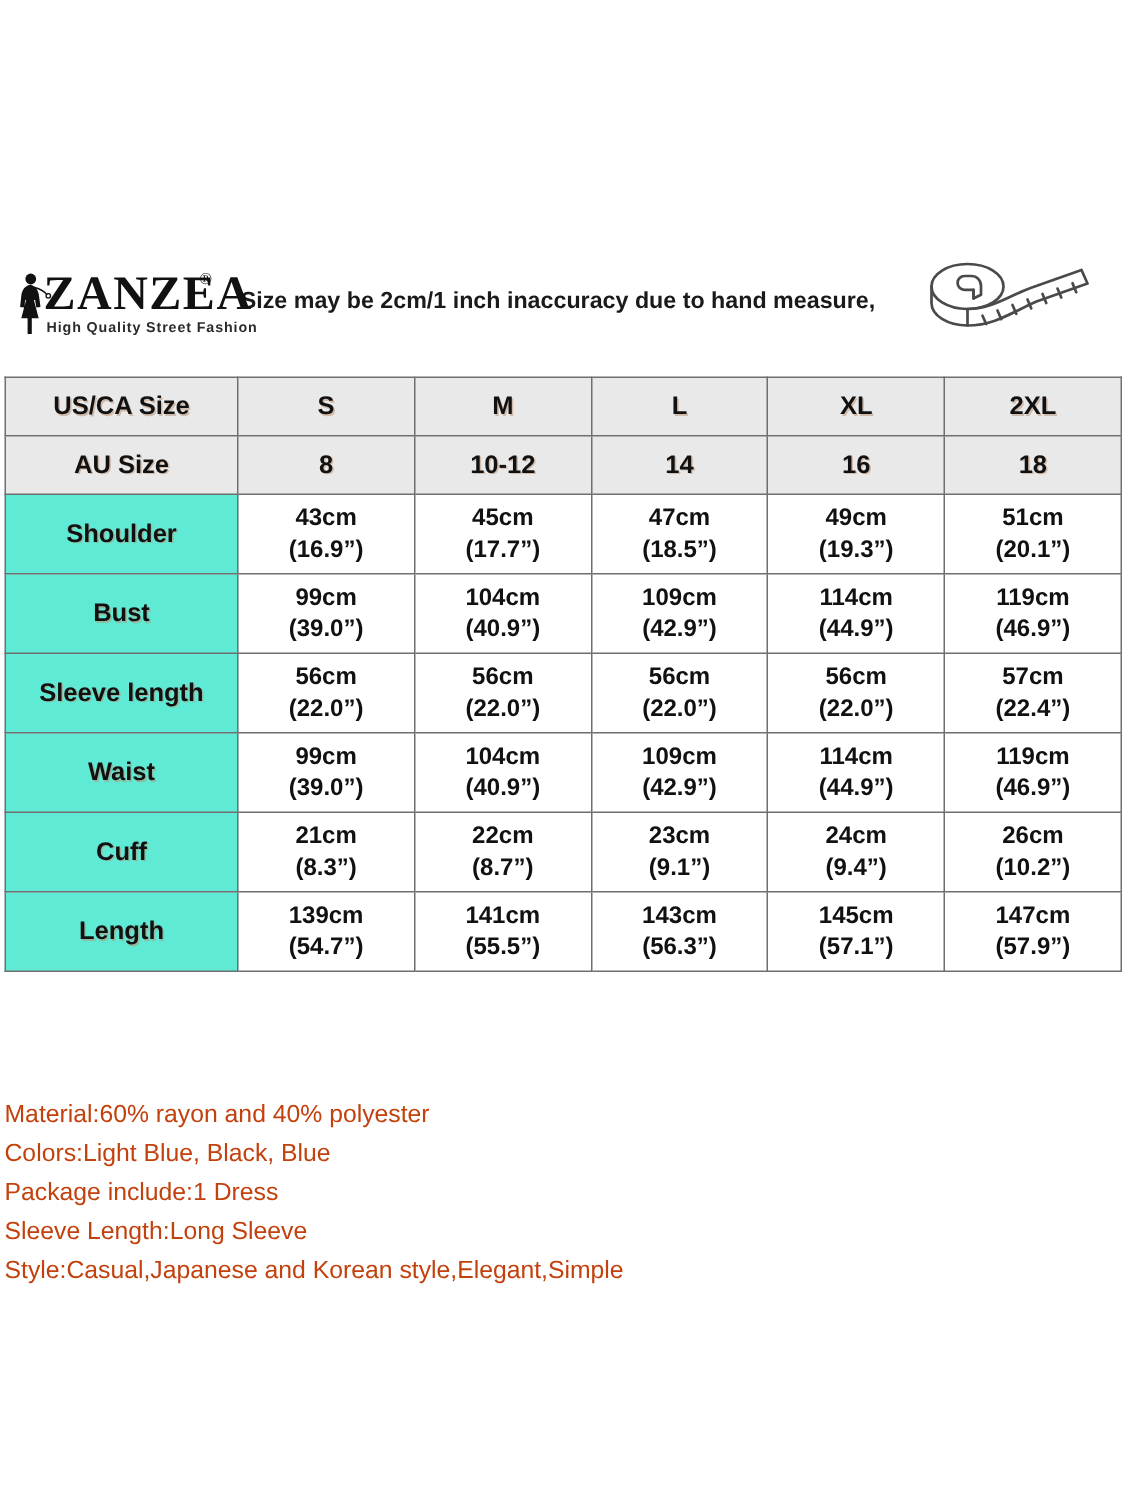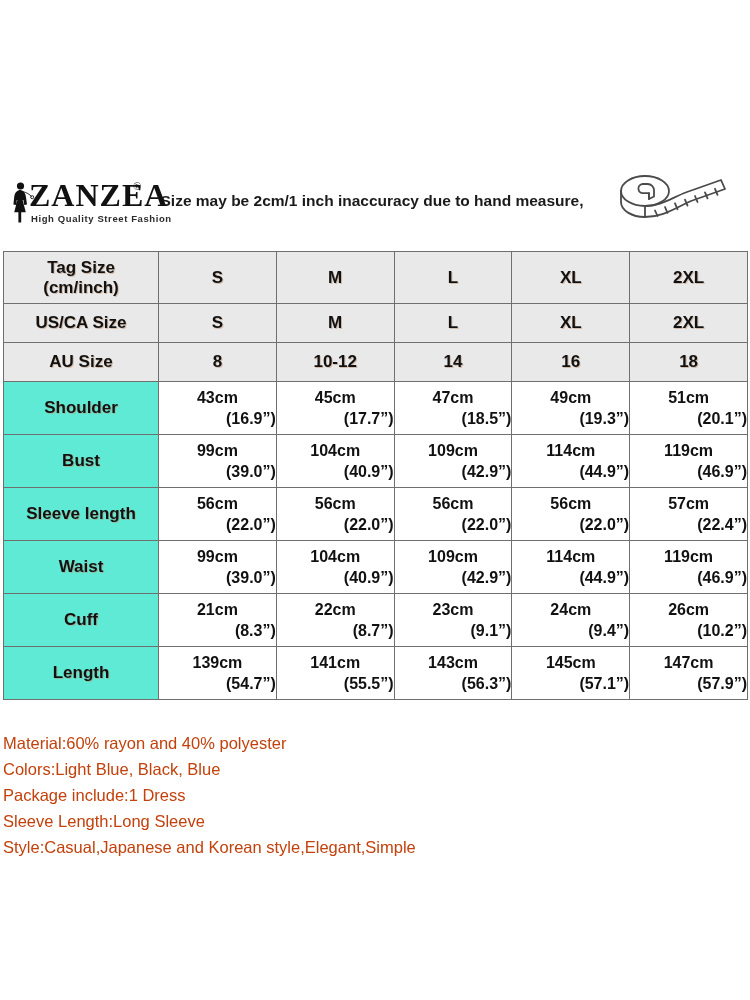--- a/index.html
+++ b/index.html
@@ -145,21 +145,21 @@
   }
   .row-meas td.val {
     background: #ffffff;
     height: 52px;
     font-size: 16px;
     font-weight: 700;
     color: #111;
     line-height: 1.32;
   }
   .val .cm { display: block; }
-  .val .inch { display: block; text-align: right; }
+  .val .inch { display: block; }
 
   .tag-line1 { display: block; }
   .tag-line2 { display: block; }
 
   
   .footer {
     position: absolute;
     left: 3px;
     top: 730px;
     width: 744px;
@@ -218,31 +218,20 @@
   <table class="size-table">
     <colgroup>
       <col class="col-label">
       <col class="col-data">
         <col class="col-data">
         <col class="col-data">
         <col class="col-data">
         <col class="col-data">
     </colgroup>
     <tbody>
-      <tr class="row-head row-tag">
-        <td>
-          <span class="tag-line1">Tag Size</span>
-          <span class="tag-line2">(cm/inch)</span>
-        </td>
-        <td>S</td>
-        <td>M</td>
-        <td>L</td>
-        <td>XL</td>
-        <td>2XL</td>
-      </tr>
 
       <tr class="row-head">
         <td>US/CA Size</td>
         <td>S</td>
         <td>M</td>
         <td>L</td>
         <td>XL</td>
         <td>2XL</td>
       </tr>
 

